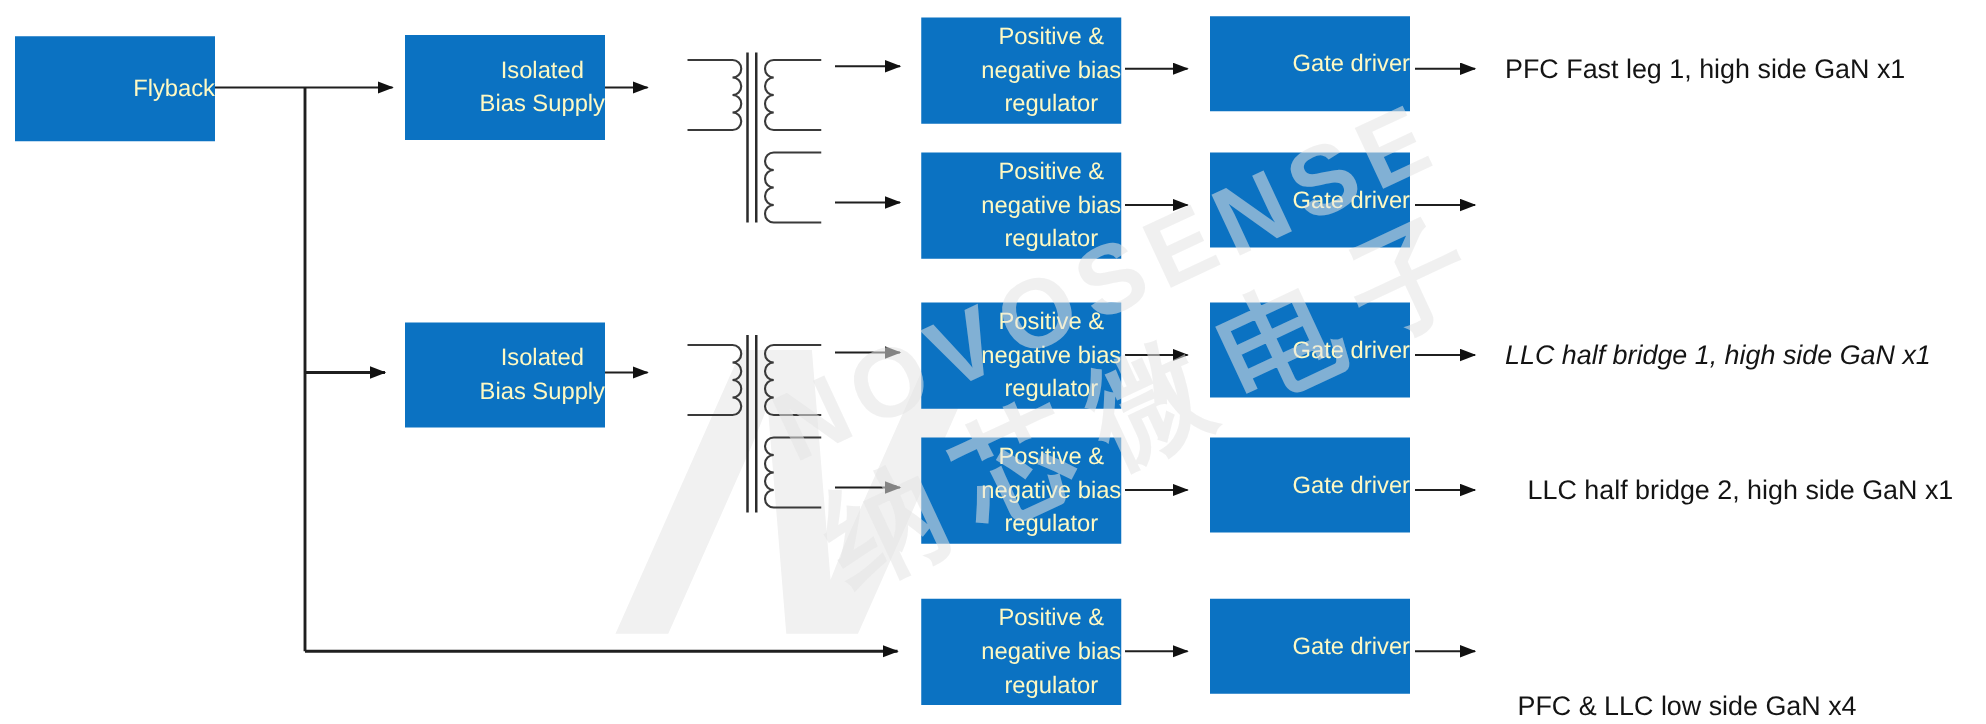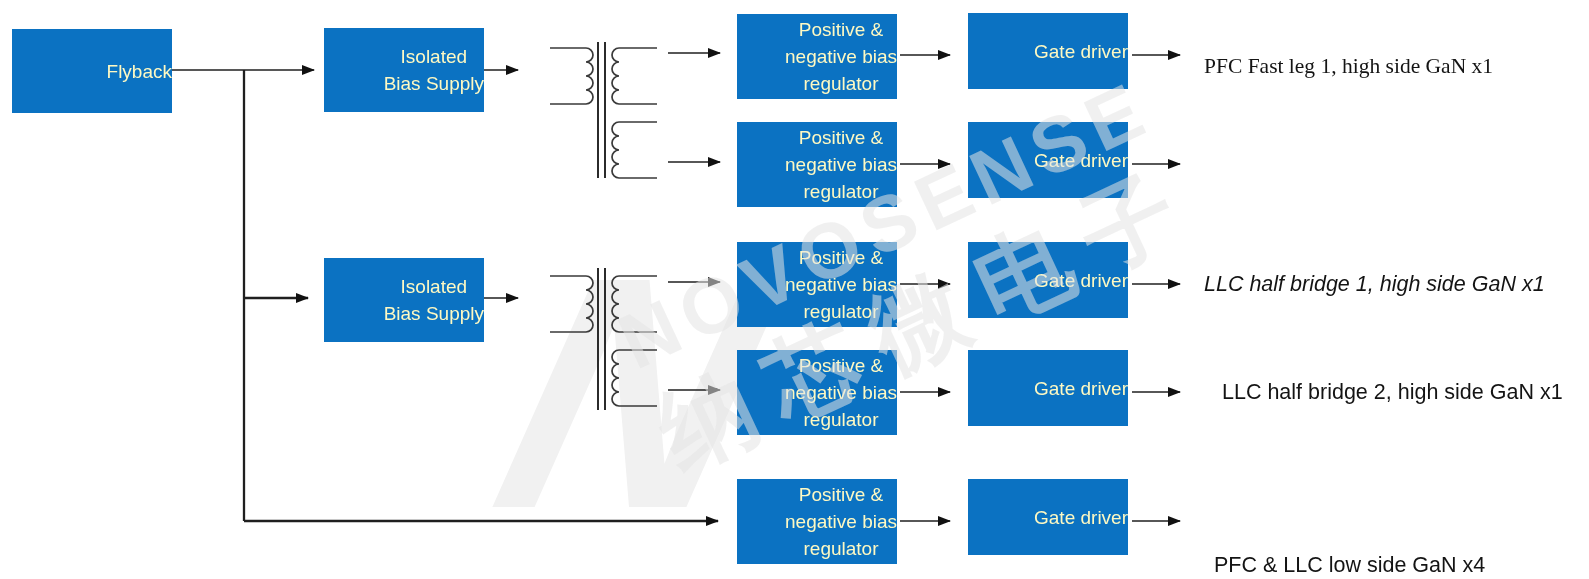--- a/index.html
+++ b/index.html
@@ -41,21 +41,21 @@
   .reg.r1{top:14px;}  .gate.r1{top:13px;}
   .reg.r2{top:122px;} .gate.r2{top:122px;}
   .reg.r3{top:242px;} .gate.r3{top:242px;}
   .reg.r4{top:350px;} .gate.r4{top:350px;}
   .reg.r5{top:479px;} .gate.r5{top:479px;}
   
   .out{
     position:absolute;z-index:3;left:1204px;height:28px;line-height:28px;
     font-size:21.5px;color:#141414;white-space:nowrap;
   }
-  .out.r1{top:52px;font-family:Liberation Serif, serif;}
+  .out.r1{top:41px;}
   .out.r2{top:150px;}
   .out.r3{top:270px;font-style:italic;}
   .out.r4{top:378px;margin-left:18px;}
   .out.r5{top:507px;left:1214px;margin-top:44px;}
 </style>
 </head>
 <body>
 
 <div class="canvas">
 

